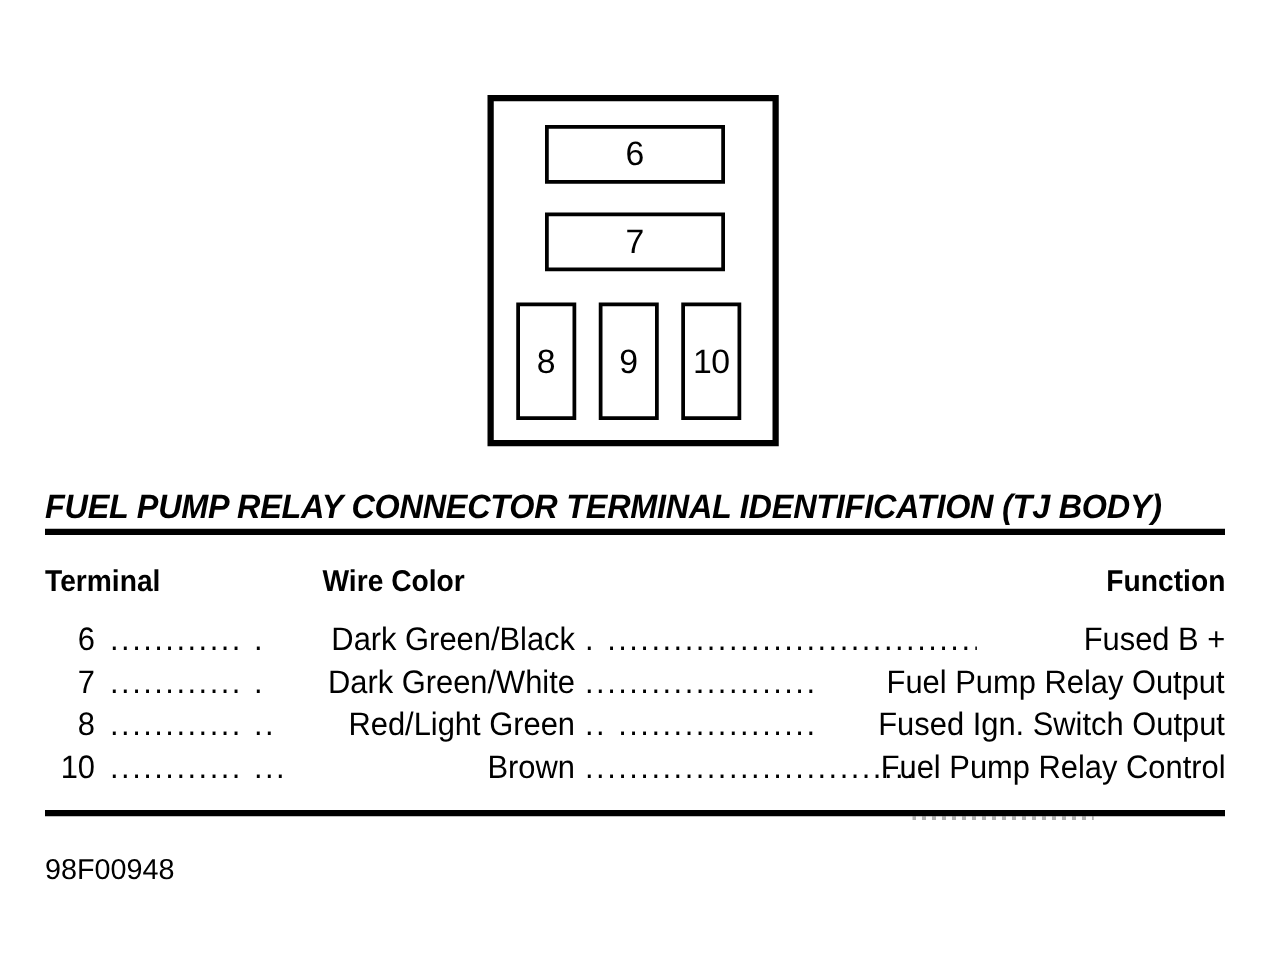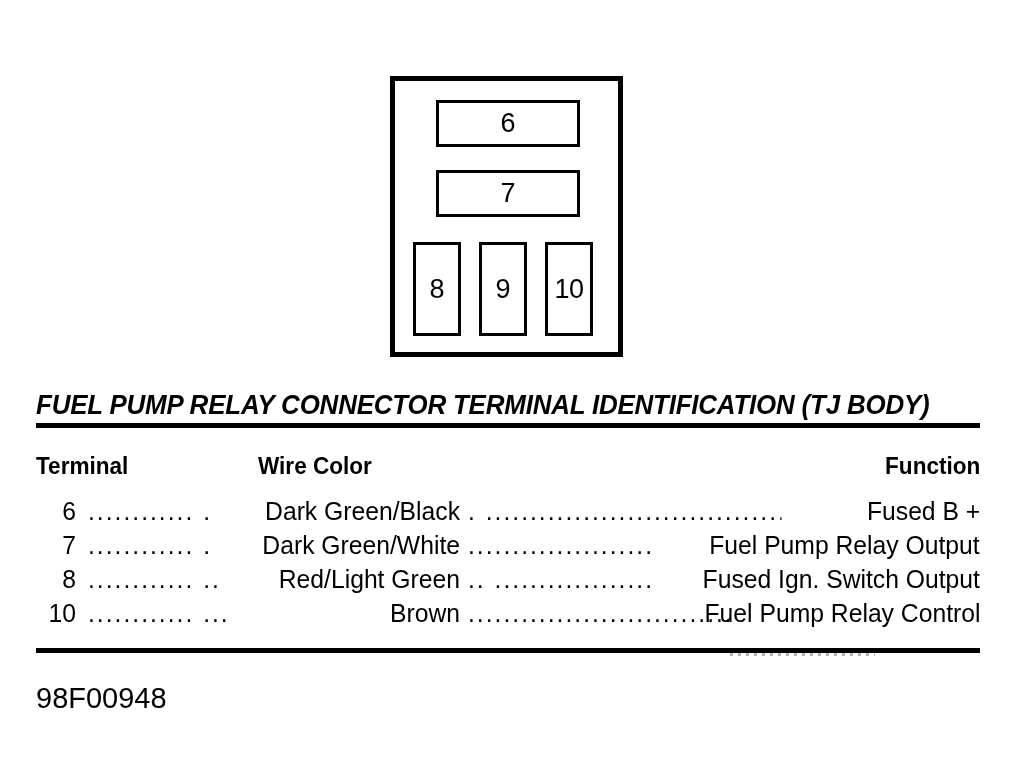--- a/index.html
+++ b/index.html
@@ -179,21 +179,21 @@
     text-align: right;
     transform-origin: right center;
   }
 
   
   .figure-id {
     position: absolute;
     left: 36px;
     top: 684px;
     font-family: "Liberation Sans", sans-serif;
-    font-size: 29px;
+    font-size: 23px;
     line-height: 1;
     white-space: nowrap;
   }
 </style>
 </head>
 <body>
 
 <div id="page">
 
   <div class="connector-figure">

